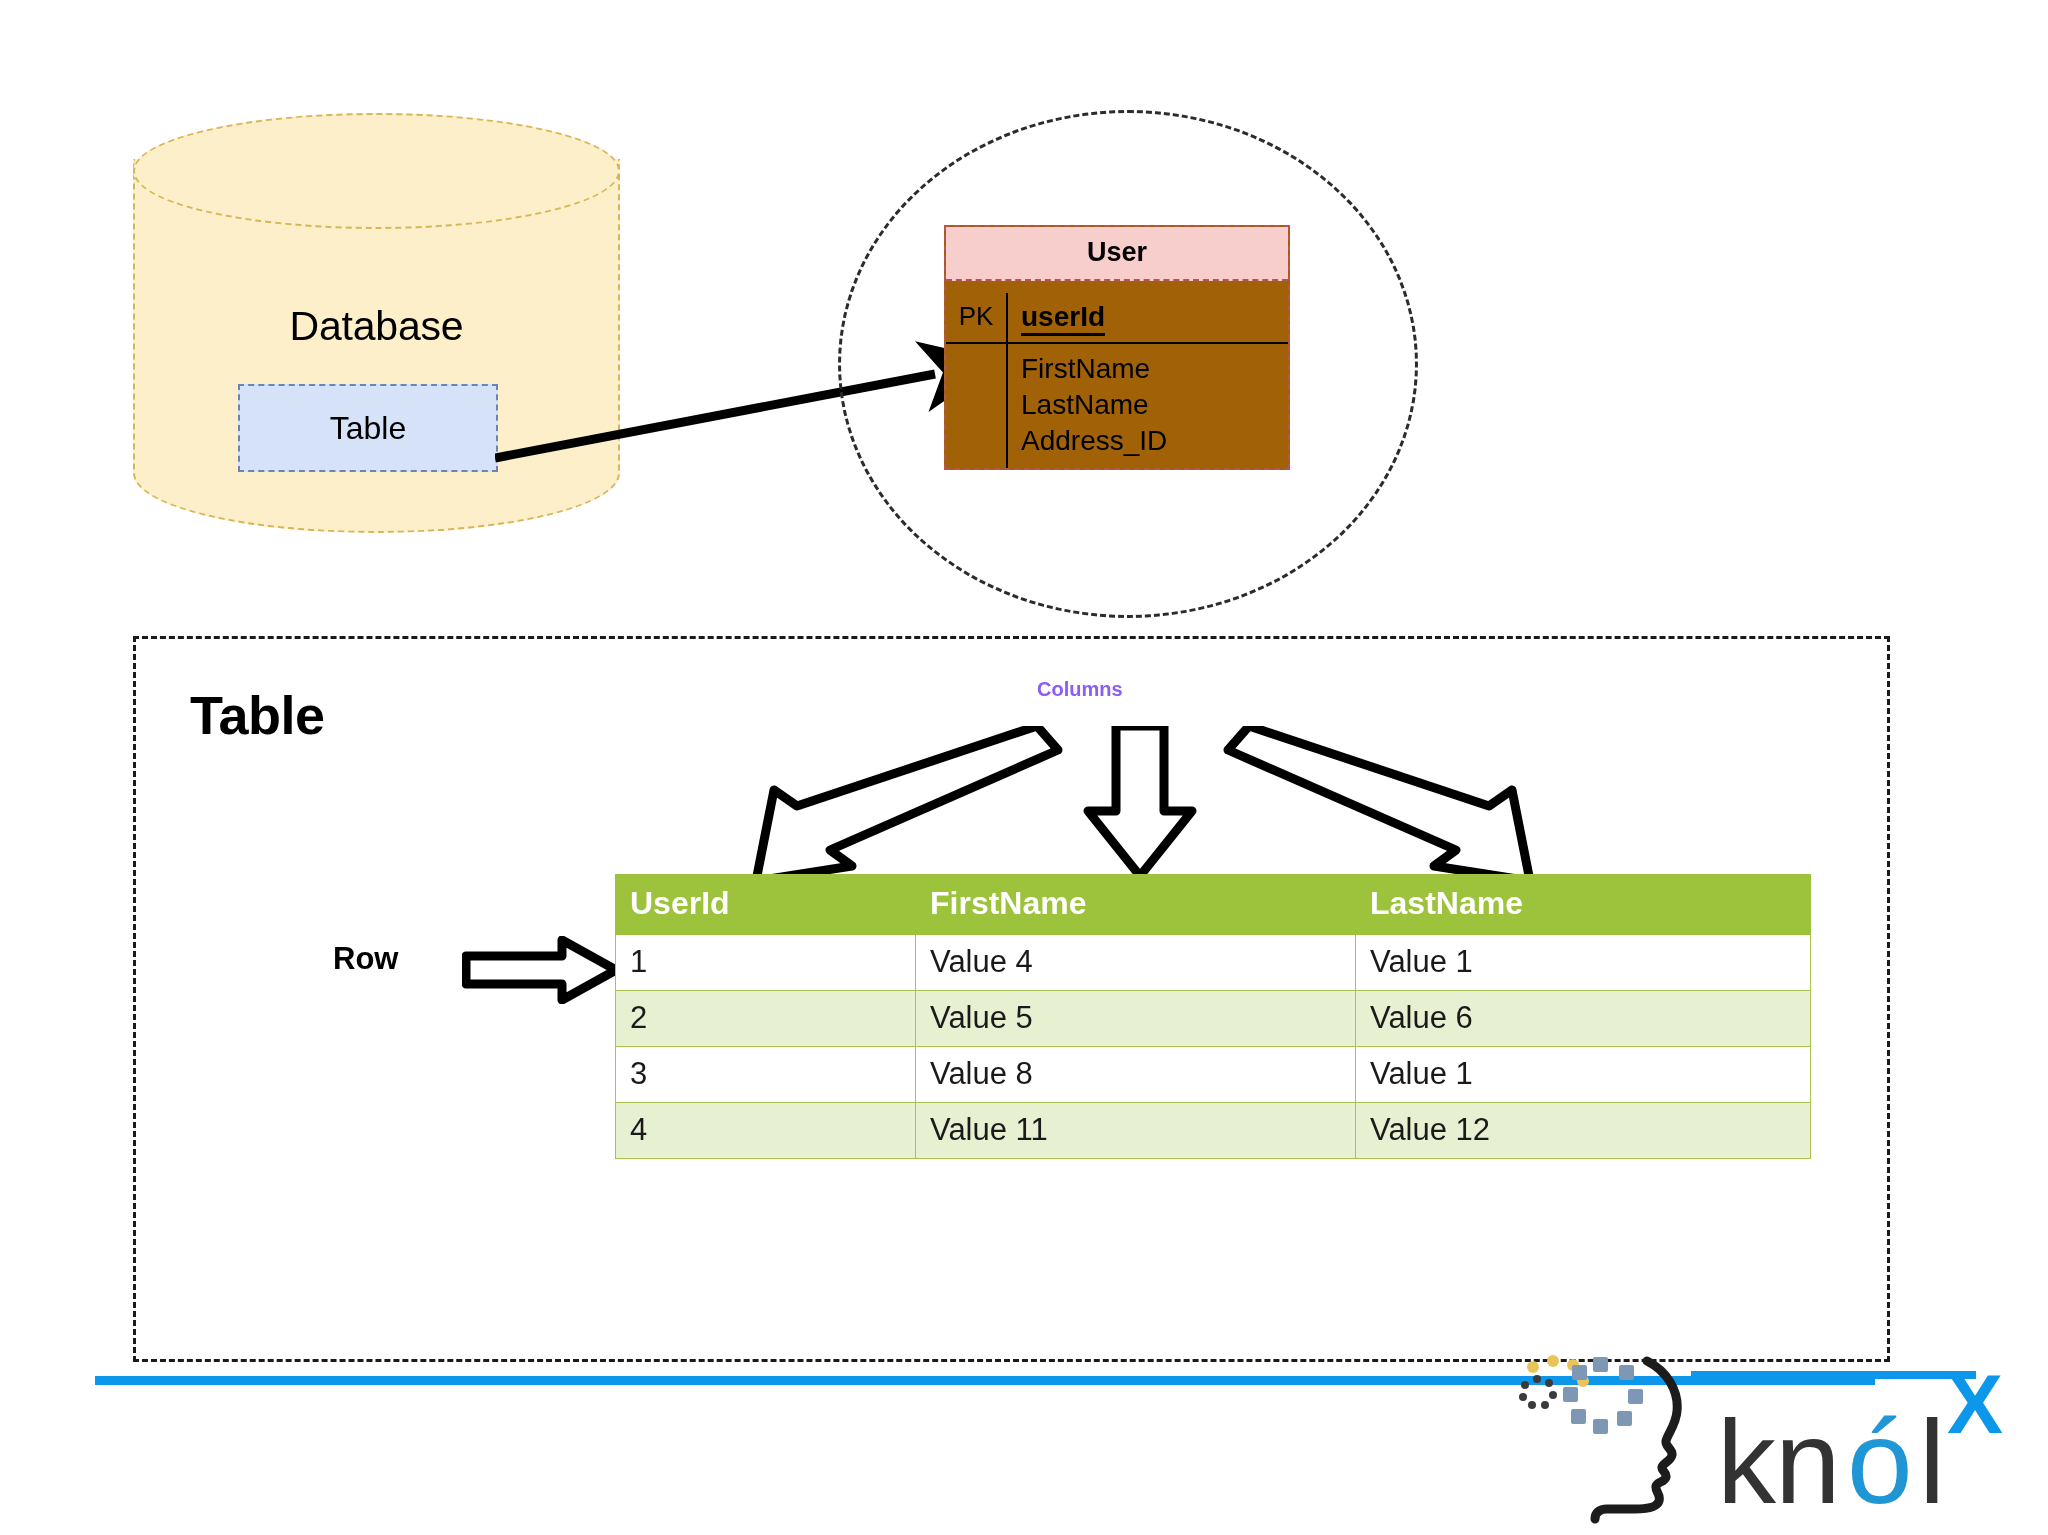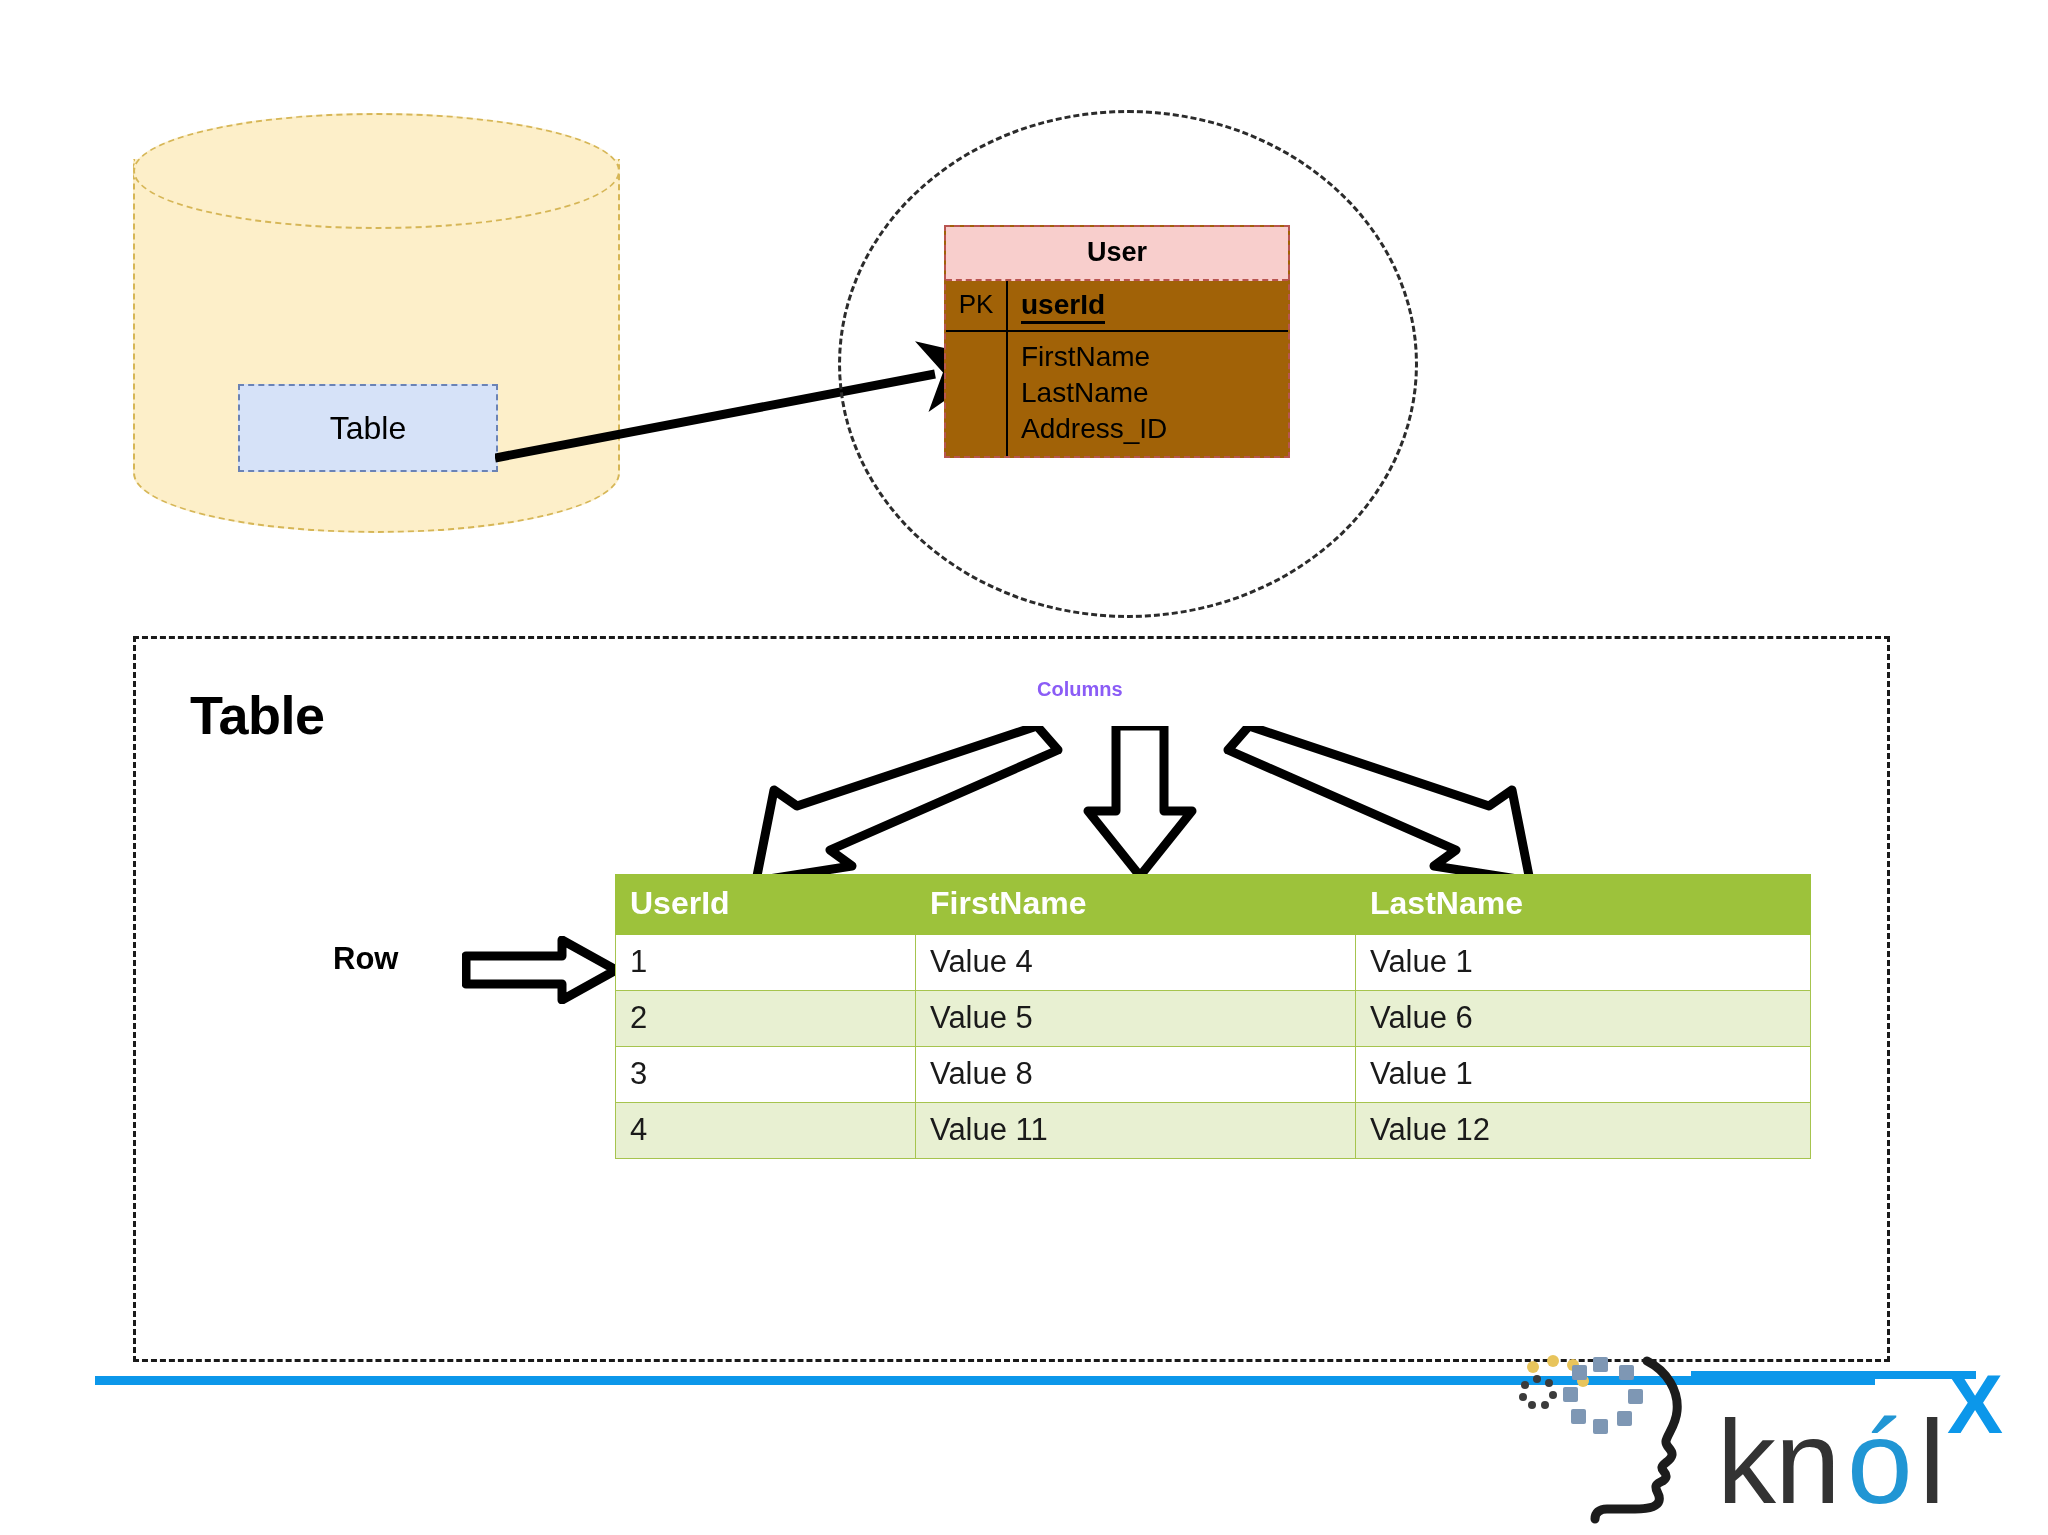--- a/index.html
+++ b/index.html
@@ -115,20 +115,21 @@
     border-bottom: 2px dashed #B85450;
     text-align: center;
     font-size: 27px;
     font-weight: bold;
     color: #000000;
     padding: 10px 0 11px 0;
   }
   .entity-pk-row {
     display: flex;
     border-bottom: 2px solid #000000;
+    margin-top: 12px;
   }
   .entity-pk-tag {
     width: 62px;
     flex: 0 0 62px;
     text-align: center;
     font-size: 26px;
     color: #000000;
     padding: 8px 0 9px 0;
     border-right: 2px solid #000000;
     box-sizing: border-box;
@@ -272,20 +273,21 @@
   }
 </style>
 </head>
 <body>
 
 <div id="stage">
 
   <div id="db-cylinder">
     <div class="cyl-body"></div>
     <div class="cyl-top"></div>
+    <div id="db-label">Database</div>
     <div id="table-box">Table</div>
   </div>
 
   <svg id="db-to-entity-arrow" viewBox="0 0 470 130">
     <defs>
       <marker id="solidArrow" markerWidth="11" markerHeight="11" refX="1.5" refY="4" orient="auto">
         <path d="M0,0 L9,4 L0,8 L2.4,4 Z" fill="#000000"></path>
       </marker>
     </defs>
     <line x1="0" y1="118" x2="440" y2="34" stroke="#000000" stroke-width="9" marker-end="url(#solidArrow)"></line>

